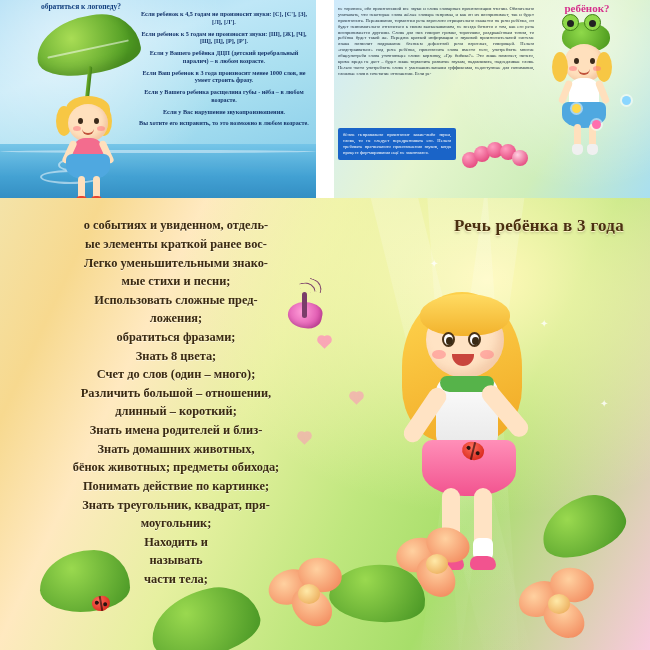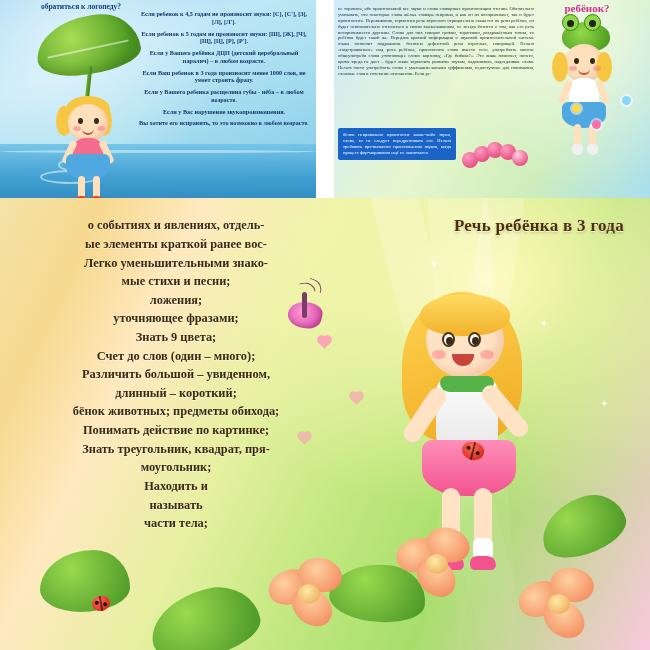--- a/index.html
+++ b/index.html
@@ -607,30 +607,33 @@
   </div>
 
   <div class="poster">
     <div class="ray" style="transform:rotate(-14deg);"></div>
     <div class="ray" style="left:66%; transform:rotate(-4deg); width:60px;"></div>
     <div class="ray" style="left:74%; transform:rotate(8deg); width:40px;"></div>
 
     <div class="poster-title">Речь ребёнка в 3 года</div>
 
     <ul class="poster-list">
-      <li>о событиях и явлениях, отдель-</li>
+      <li>о событиях и увиденном, отдель-</li>
       <li>ые элементы краткой ранее вос-</li>
       <li class="pl-indent-1">Легко уменьшительными знако-</li>
       <li class="pl-indent-1">мые стихи и песни;</li>
+      <li class="pl-indent-1">Использовать сложные пред-</li>
       <li class="pl-indent-1">ложения;</li>
-      <li>уточняющее фразами;</li>
-      <li class="pl-indent-2">Знать 9 цвета;</li>
+      <li>обратиться фразами;</li>
+      <li class="pl-indent-2">Знать 8 цвета;</li>
       <li class="pl-indent-1">Счет до слов (один – много);</li>
-      <li>Различить большой – увиденном,</li>
+      <li>Различить большой – отношении,</li>
       <li>длинный – короткий;</li>
+      <li>Знать имена родителей и близ-</li>
+      <li>Знать домашних животных,</li>
       <li>бёнок животных; предметы обихода;</li>
       <li>Понимать действие по картинке;</li>
       <li>Знать треугольник, квадрат, пря-</li>
       <li>моугольник;</li>
       <li class="pl-indent-3">Находить и</li>
       <li class="pl-indent-3">называть</li>
       <li class="pl-indent-3">части тела;</li>
 
     </ul>
 

